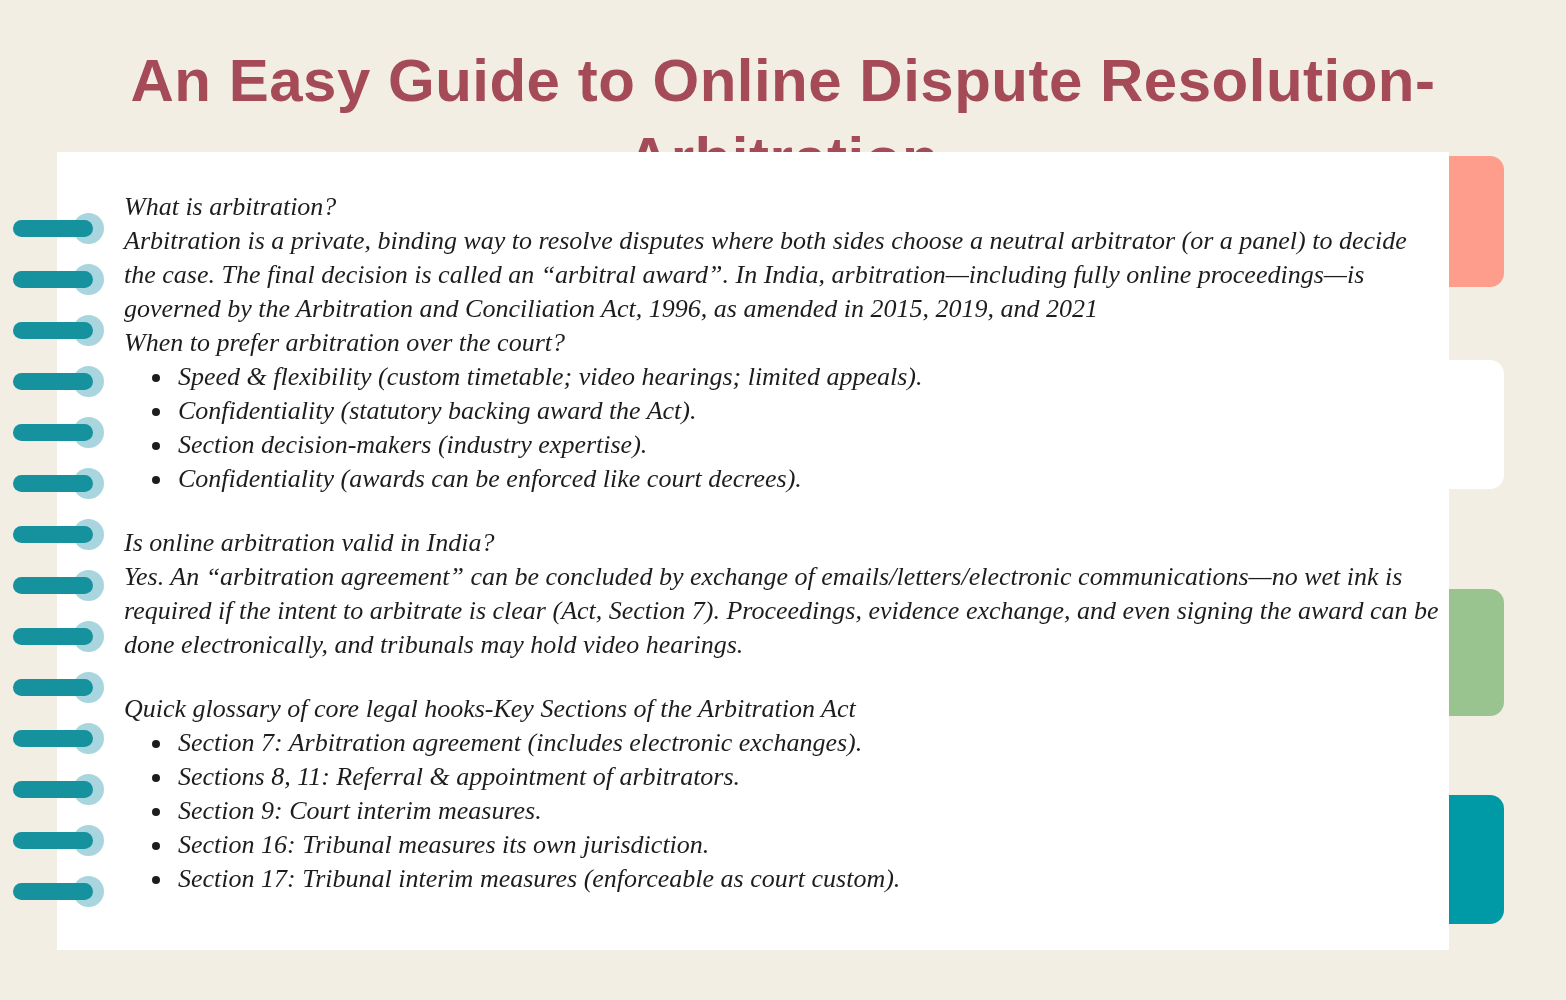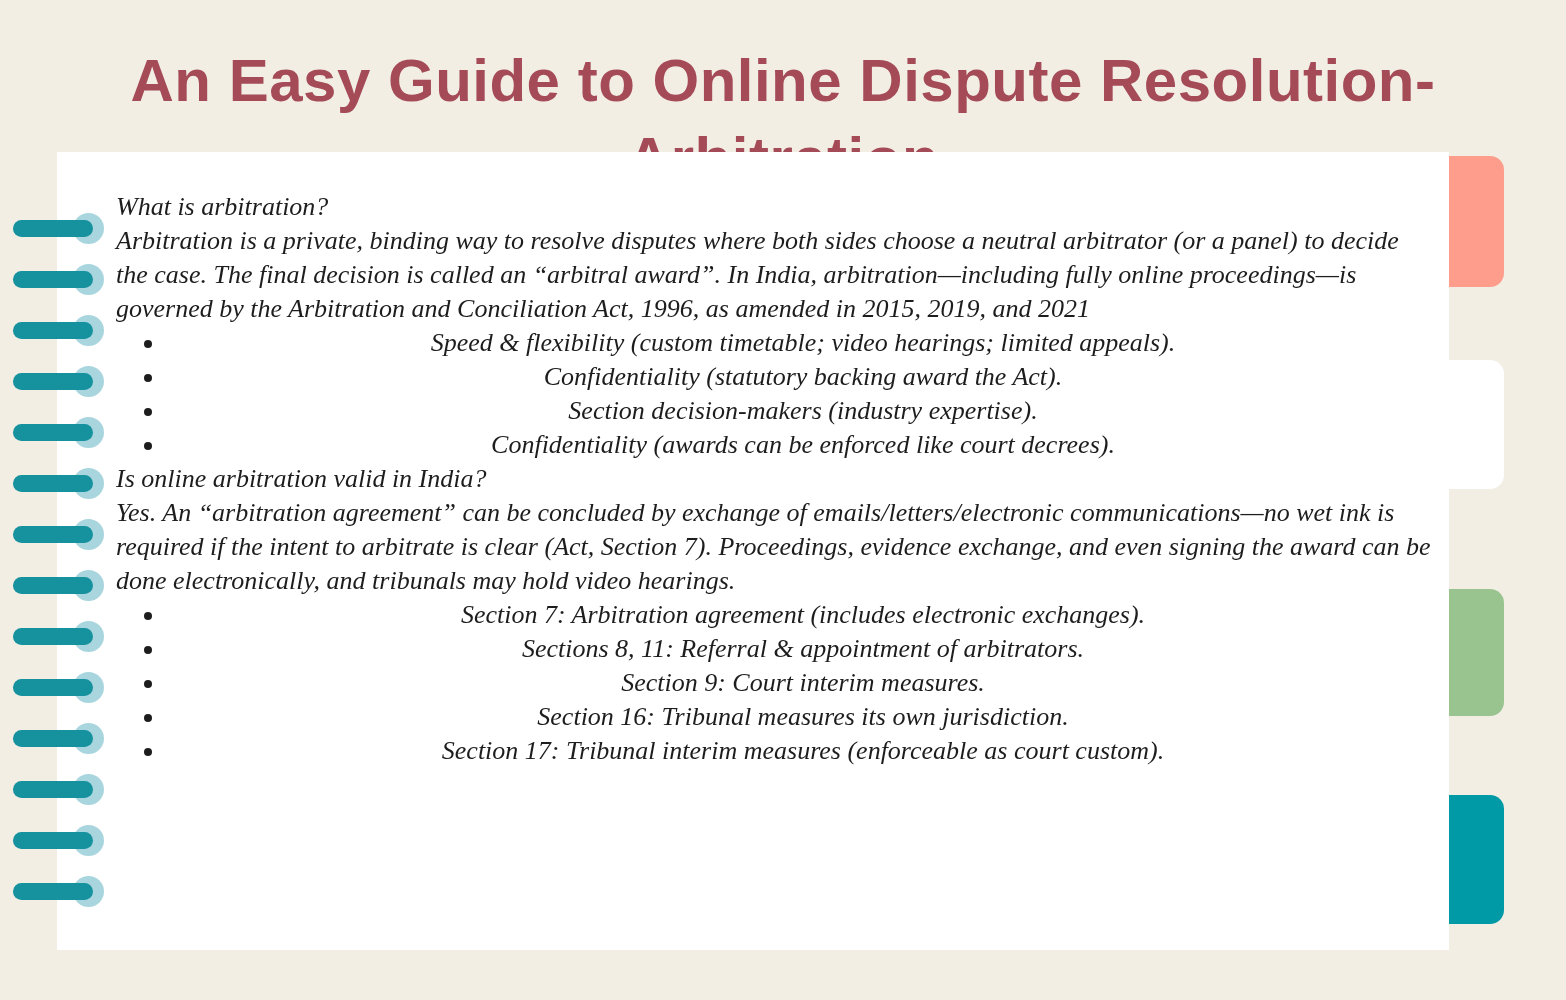--- a/index.html
+++ b/index.html
@@ -63,37 +63,37 @@
   
   .tab {
     position: absolute;
     left: 1449px;
     width: 55px;
     border-radius: 0 14px 14px 0;
   }
   
   .content {
     position: absolute;
-    left: 116px;
+    left: 124px;
     top: 190px;
     width: 1320px;
     color: var(--text, #1d1d1d);
     font-style: italic;
     font-size: 26px;
     line-height: 34px;
   }
-  .section.gap { }
+  .section.gap { margin-top: 30px; }
   .section-heading { text-align: left; }
   .section-body { margin: 0; }
   .section-list {
     margin: 0;
     padding-left: 50px;
     list-style: disc;
   }
-  .section-list li { padding-left: 4px; text-align: center; }
+  .section-list li { padding-left: 4px; }
 </style>
 </head>
 <body>
 
 <div class="stage">
 
   <h1 class="page-title">An Easy Guide to Online Dispute Resolution-Arbitration</h1>
 
   <div class="card"></div>
 
@@ -162,32 +162,34 @@
       <div class="tab" style="top: 589px; height: 127px; background: rgb(153, 196, 143);"></div>
       <div class="tab" style="top: 795px; height: 129px; background: rgb(0, 153, 166);"></div>
     </div>
 
   <div class="content" id="content">
       <div class="section">
         <div class="section-heading">What is arbitration?</div>
         <p class="section-body">Arbitration is a private, binding way to resolve disputes where both sides choose a neutral arbitrator (or a panel) to decide the case. The final decision is called an “arbitral award”. In India, arbitration—including fully online proceedings—is governed by the Arbitration and Conciliation Act, 1996, as amended in 2015, 2019, and 2021</p>
       </div>
       <div class="section">
+        <div class="section-heading">When to prefer arbitration over the court?</div>
         <ul class="section-list">
           <li>Speed &amp; flexibility (custom timetable; video hearings; limited appeals).</li>
           <li>Confidentiality (statutory backing award the Act).</li>
           <li>Section decision-makers (industry expertise).</li>
           <li>Confidentiality (awards can be enforced like court decrees).</li>
         </ul>
       </div>
       <div class="section gap">
         <div class="section-heading">Is online arbitration valid in India?</div>
         <p class="section-body">Yes. An “arbitration agreement” can be concluded by exchange of emails/letters/electronic communications—no wet ink is required if the intent to arbitrate is clear (Act, Section 7). Proceedings, evidence exchange, and even signing the award can be done electronically, and tribunals may hold video hearings.</p>
       </div>
       <div class="section gap">
+        <div class="section-heading">Quick glossary of core legal hooks-Key Sections of the Arbitration Act</div>
         <ul class="section-list">
           <li>Section 7: Arbitration agreement (includes electronic exchanges).</li>
           <li>Sections 8, 11: Referral &amp; appointment of arbitrators.</li>
           <li>Section 9: Court interim measures.</li>
           <li>Section 16: Tribunal measures its own jurisdiction.</li>
           <li>Section 17: Tribunal interim measures (enforceable as court custom).</li>
         </ul>
       </div>
     </div>
 

